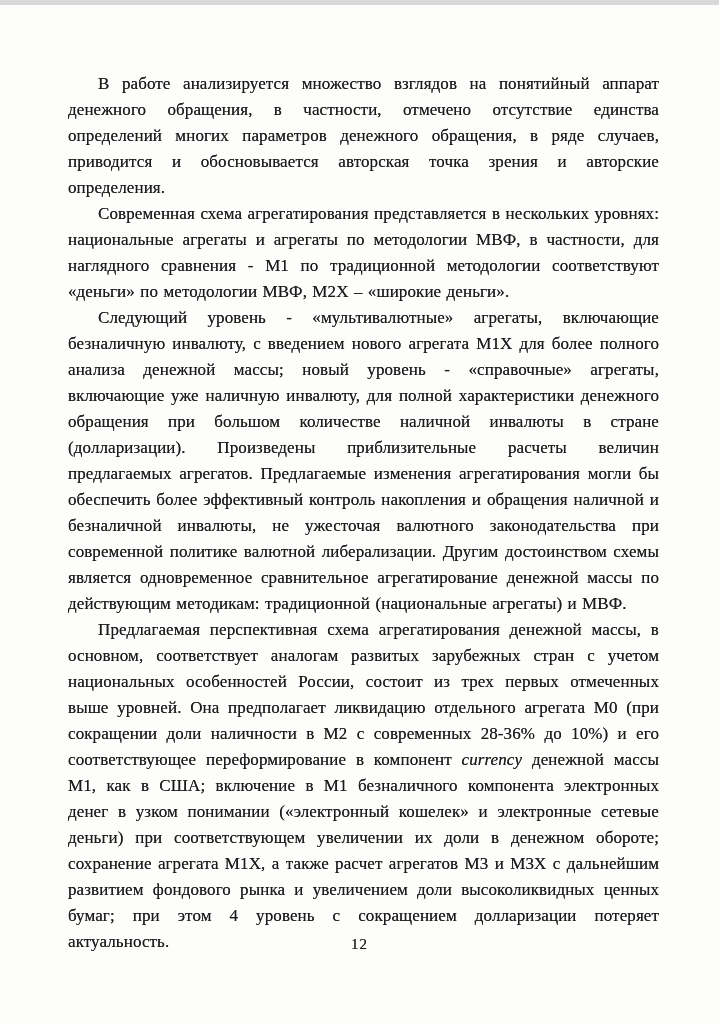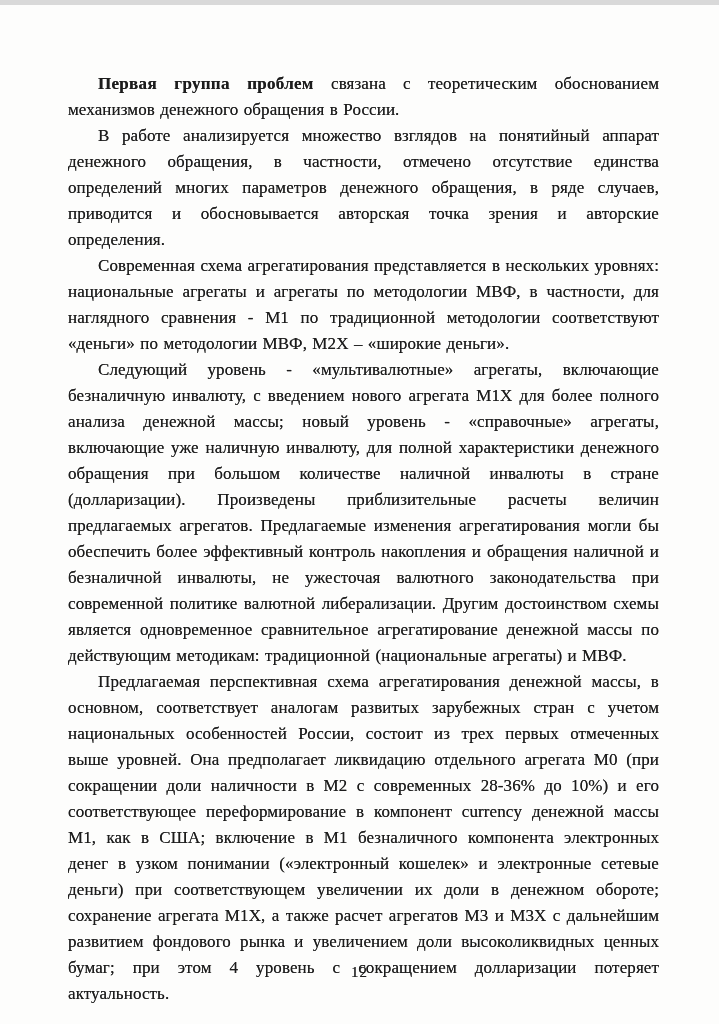--- a/index.html
+++ b/index.html
@@ -35,40 +35,38 @@
     letter-spacing: 0.1px;
     word-spacing: 1px;
     
     text-shadow: 0 0 0.45px rgba(20,20,20,0.75);
   }
   .text-block p {
     margin: 0;
     text-indent: 30px;
   }
   .run-bold { font-weight: bold; letter-spacing: 0.3px; }
-  .run-italic { }
+  .run-italic { font-style: italic; }
   .page-number {
     position: absolute;
     top: 936px;
     left: 0;
     width: 719px;
     text-align: center;
     color: var(--ink);
     font-size: 15px;
     letter-spacing: 1px;
     text-shadow: 0 0 0.4px rgba(20,20,20,0.7);
-    margin-top: 28px;
   }
 </style>
 </head>
 <body>
 
 <div class="scan-edge-top"></div>
 
 <div class="text-block" id="text-block">
-    <p><span class="run-bold">Первая группа проблем</span><span> связана с теоретическим обоснованием механизмов денежного обращения в России.</span></p>
     <p><span>В работе анализируется множество взглядов на понятийный аппарат денежного обращения, в частности, отмечено отсутствие единства определений многих параметров денежного обращения, в ряде случаев, приводится и обосновывается авторская точка зрения и авторские определения.</span></p>
     <p><span>Современная схема агрегатирования представляется в нескольких уровнях: национальные агрегаты и агрегаты по методологии МВФ, в частности, для наглядного сравнения - М1 по традиционной методологии соответствуют «деньги» по методологии МВФ, М2Х – «широкие деньги».</span></p>
     <p><span>Следующий уровень - «мультивалютные» агрегаты, включающие безналичную инвалюту, с введением нового агрегата М1Х для более полного анализа денежной массы; новый уровень - «справочные» агрегаты, включающие уже наличную инвалюту, для полной характеристики денежного обращения при большом количестве наличной инвалюты в стране (долларизации). Произведены приблизительные расчеты величин предлагаемых агрегатов. Предлагаемые изменения агрегатирования могли бы обеспечить более эффективный контроль накопления и обращения наличной и безналичной инвалюты, не ужесточая валютного законодательства при современной политике валютной либерализации. Другим достоинством схемы является одновременное сравнительное агрегатирование денежной массы по действующим методикам: традиционной (национальные агрегаты) и МВФ.</span></p>
     <p><span>Предлагаемая перспективная схема агрегатирования денежной массы, в основном, соответствует аналогам развитых зарубежных стран с учетом национальных особенностей России, состоит из трех первых отмеченных выше уровней. Она предполагает ликвидацию отдельного агрегата М0 (при сокращении доли наличности в М2 с современных 28-36% до 10%) и его соответствующее переформирование в компонент </span><span class="run-italic">currency</span><span> денежной массы М1, как в США; включение в М1 безналичного компонента электронных денег в узком понимании («электронный кошелек» и электронные сетевые деньги) при соответствующем увеличении их доли в денежном обороте; сохранение агрегата М1Х, а также расчет агрегатов М3 и М3Х с дальнейшим развитием фондового рынка и увеличением доли высоколиквидных ценных бумаг; при этом 4 уровень с сокращением долларизации потеряет актуальность.</span></p>
   </div>
 
 <div class="page-number">12</div>
 
 </body></html>

